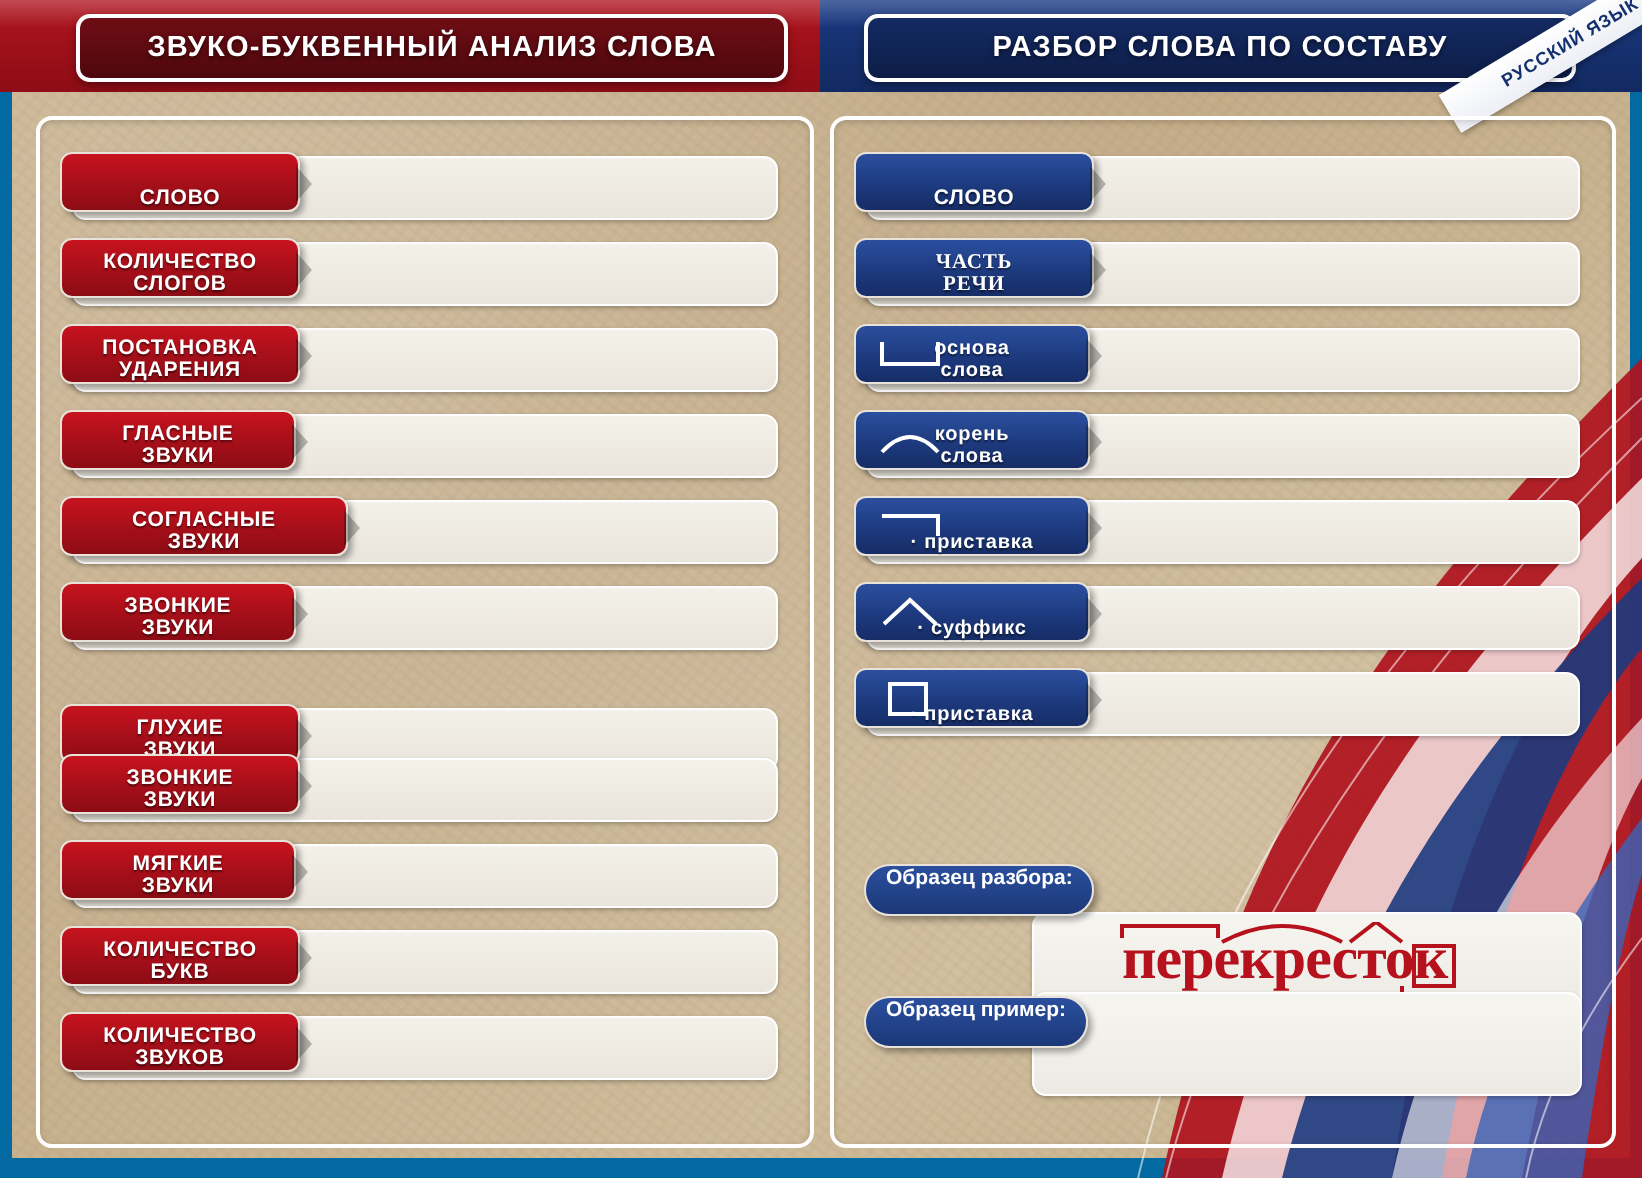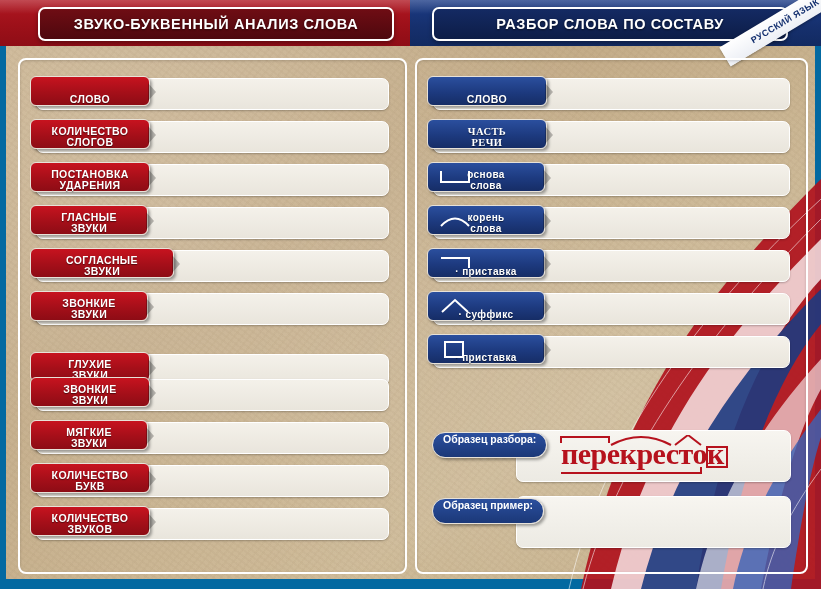--- a/index.html
+++ b/index.html
@@ -332,21 +332,21 @@
         <div class="field" style="left: 18px; right: 14px;"></div>
         <div class="tag blue sym" style="width: 118px;">
           <span class="symbol"><svg width="34" height="20" viewBox="0 0 34 20">
               <rect x="7" y="3" width="18" height="15" fill="none" stroke="#ffffff" stroke-width="2"></rect>
             </svg></span>
           <span class="lbl">· приставка</span>
         </div>
       </div>
     </div>
 
-  <div class="exbox" style="left:516px;top:430px;width:273px;height:50px;">
+  <div class="exbox" style="left:516px;top:456px;width:273px;height:50px;">
     <div style="position:absolute;left:40px;top:4px;width:200px;height:42px;">
       <svg viewBox="0 0 200 42" width="200" height="42">
 
         <path d="M4,8 L4,2 L52,2 L52,8" stroke="#b6121d" stroke-width="2" fill="none"></path>
 
         <path d="M54,10 Q84,-6 114,10" stroke="#b6121d" stroke-width="2" fill="none"></path>
 
         <path d="M118,10 L131,0 L144,10" stroke="#b6121d" stroke-width="2" fill="none"></path>
 
         <rect x="150" y="12" width="20" height="20" stroke="#b6121d" stroke-width="2" fill="none"></rect>

